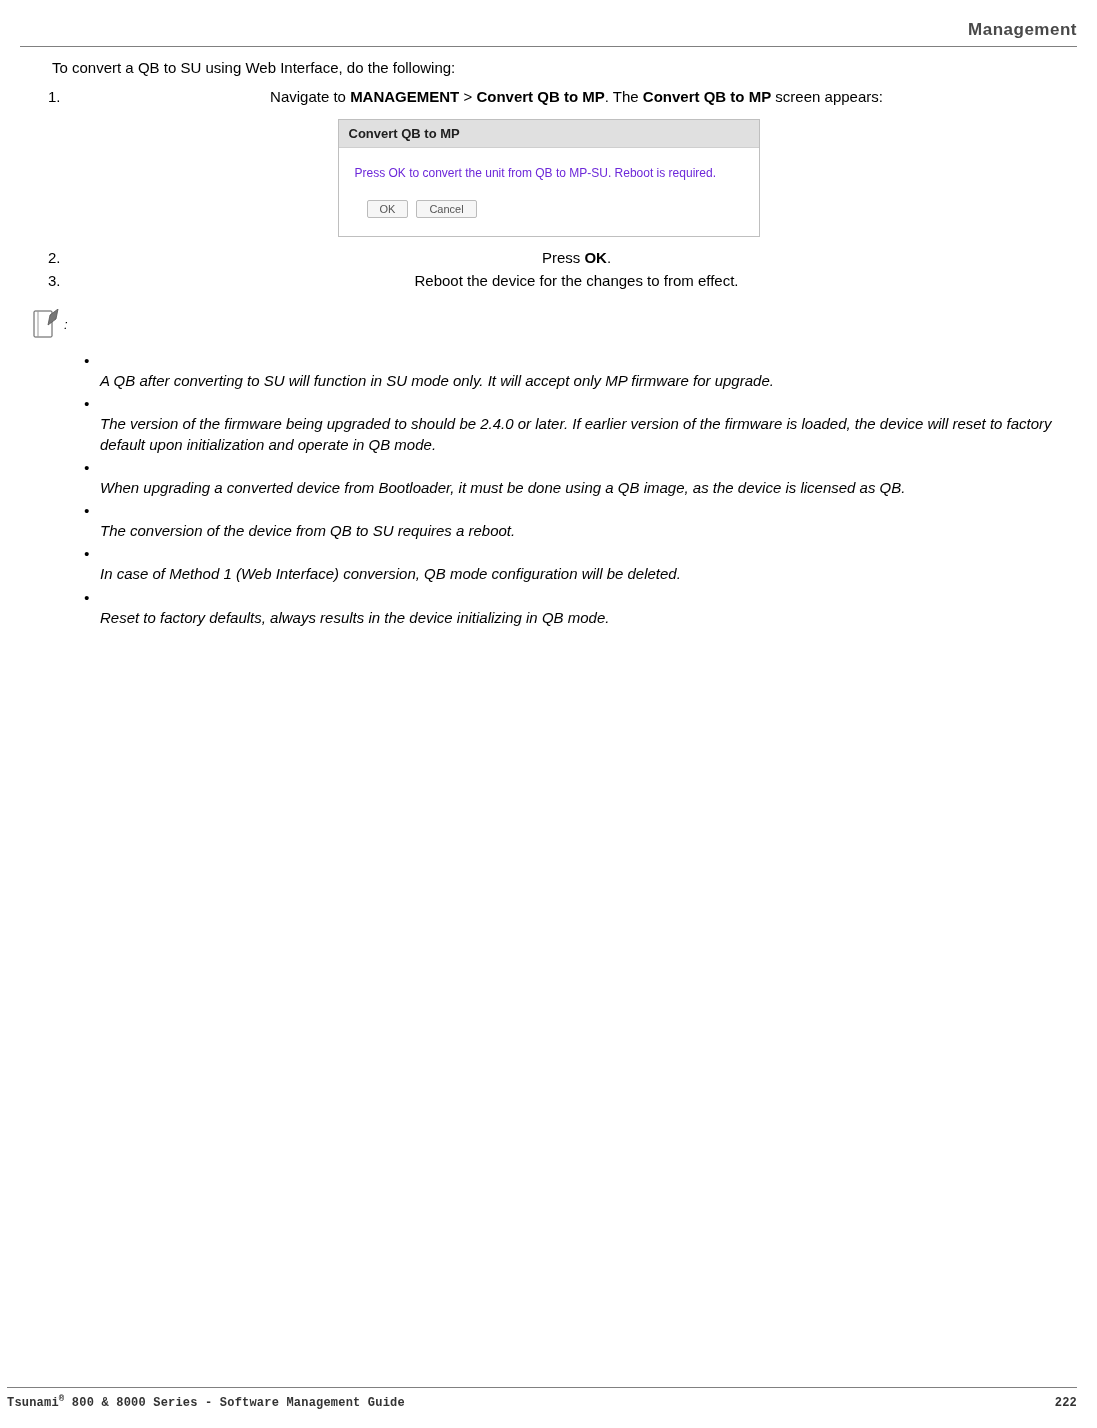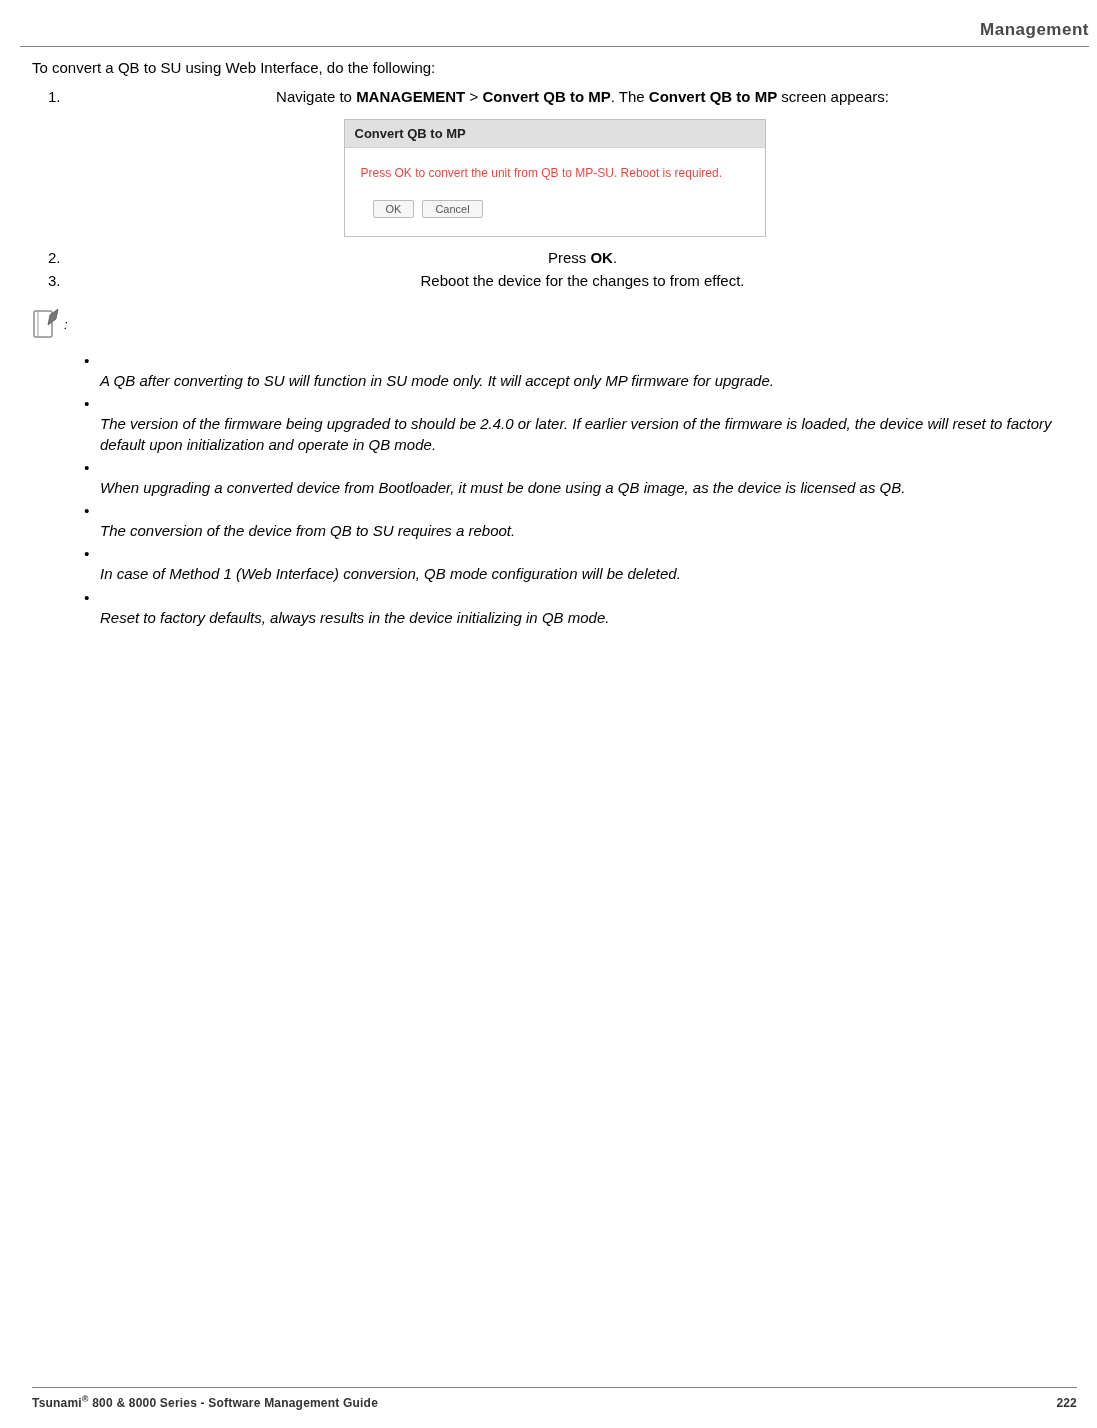--- a/index.html
+++ b/index.html
@@ -7,40 +7,40 @@
       font-size: 15px;
       color: #000;
       margin: 0;
       padding: 0;
       width: 1097px;
       height: 1428px;
       position: relative;
       box-sizing: border-box;
     }
     .page {
-      padding: 20px 8px 20px 20px;
+      padding: 20px 20px 20px 20px;
       box-sizing: border-box;
       position: relative;
       height: 100%;
     }
     .header-title {
       text-align: right;
       font-weight: bold;
       color: #494949;
       font-size: 17px;
       margin-bottom: 6px;
       letter-spacing: 0.5px;
     }
     .top-rule {
       border: none;
       border-top: 1px solid #808080;
       margin: 0 0 12px 0;
     }
     .intro {
-      margin-left: 12px;
+      margin-left: 32px;
       font-size: 15px;
     }
     .ol {
       margin-left: 28px;
       margin-top: 12px;
     }
     .ol-item {
       display: flex;
       align-items: flex-start;
       margin-bottom: 6px;
@@ -72,21 +72,21 @@
       font-size: 13px;
       padding: 6px 10px;
       border-bottom: 1px solid #cfcfcf;
       color: #202020;
     }
     .dialog-body {
       padding: 18px 16px 12px 16px;
     }
     .dialog-msg {
       font-size: 12px;
-      color: #ef4444;
+      color: #6d28d9;
       margin-bottom: 20px;
     }
     .dialog-buttons {
       display: flex;
       gap: 8px;
       margin-left: 12px;
       margin-bottom: 6px;
     }
     .btn {
       font-size: 11px;
@@ -135,23 +135,24 @@
     .bullet {
       width: 16px;
       flex: 0 0 16px;
     }
     .note-text {
       flex: 1;
       margin-top: 20px;
     }
     .footer {
       position: absolute;
-      left: 32px;
+      left: 7px;
       right: 20px;
       bottom: 18px;
+      font-family: Liberation Mono, monospace;
     }
     .footer-rule {
       border: none;
       border-top: 1px solid #808080;
       margin: 0 0 6px 0;
     }
     .footer-row {
       display: flex;
       justify-content: space-between;
       align-items: baseline;

